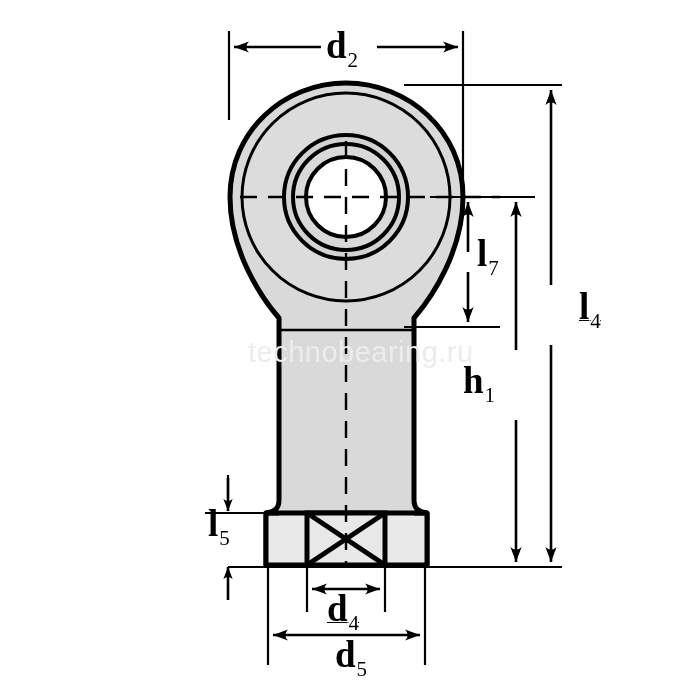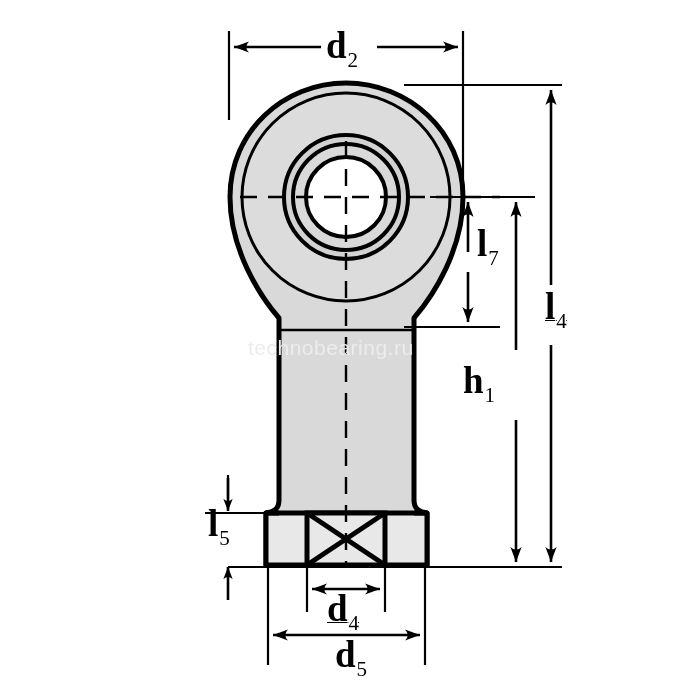--- a/index.html
+++ b/index.html
@@ -6,21 +6,21 @@
   body{width:700px;height:700px;overflow:hidden;
        font-family:"Liberation Serif",serif;}
   #stage{position:relative;width:660px;height:700px;background:#fff;}
   svg{display:block;position:absolute;top:0;left:0;}
   .lbl{position:absolute;font-family:"Liberation Serif",serif;
        font-weight:bold;color:#000;line-height:1;white-space:nowrap;}
   .lbl .b{font-size:37px;font-weight:bold;font-style:normal;}
   .lbl .s{font-size:21px;font-weight:normal;vertical-align:-0.42em;
           padding-left:1px;}
   .wm{position:absolute;font-family:"Liberation Sans",sans-serif;
-      font-size:21px;color:#ececec;letter-spacing:.5px;white-space:nowrap;
+      font-size:29px;color:#ececec;letter-spacing:.5px;white-space:nowrap;
       pointer-events:none;}
 </style>
 </head>
 <body>
 
 <div id="stage">
 
   <svg width="700" height="700" viewBox="0 0 700 700">
 
     <defs>
@@ -121,29 +121,29 @@
         <line x1="346" y1="635" x2="273" y2="635" stroke="#000" stroke-width="2.6" marker-end="url(#ah)"></line>
         <line x1="346" y1="635" x2="420" y2="635" stroke="#000" stroke-width="2.6" marker-end="url(#ah)"></line>
       </g>
     </g>
   </svg>
 
   <div class="lbl" style="left:326px;top:27px;">
     <span class="b">d</span><span class="s">2</span>
   </div>
 
-  <div class="lbl" style="left:477px;top:225px;">
+  <div class="lbl" style="left:477px;top:235px;">
     <span class="b">l</span><span class="s">7</span>
   </div>
 
   <div class="lbl" style="left:463px;top:362px;">
     <span class="b">h</span><span class="s">1</span>
   </div>
 
-  <div class="lbl" style="left:545px;top:288px;text-decoration:underline;">
+  <div class="lbl" style="left:579px;top:288px;text-decoration:underline;">
     <span class="b">l</span><span class="s">4</span>
   </div>
 
   <div class="lbl" style="left:208px;top:505px;">
     <span class="b">l</span><span class="s">5</span>
   </div>
 
   <div class="lbl" style="left:327px;top:590px;text-decoration:underline;">
     <span class="b">d</span><span class="s">4</span>
   </div>

